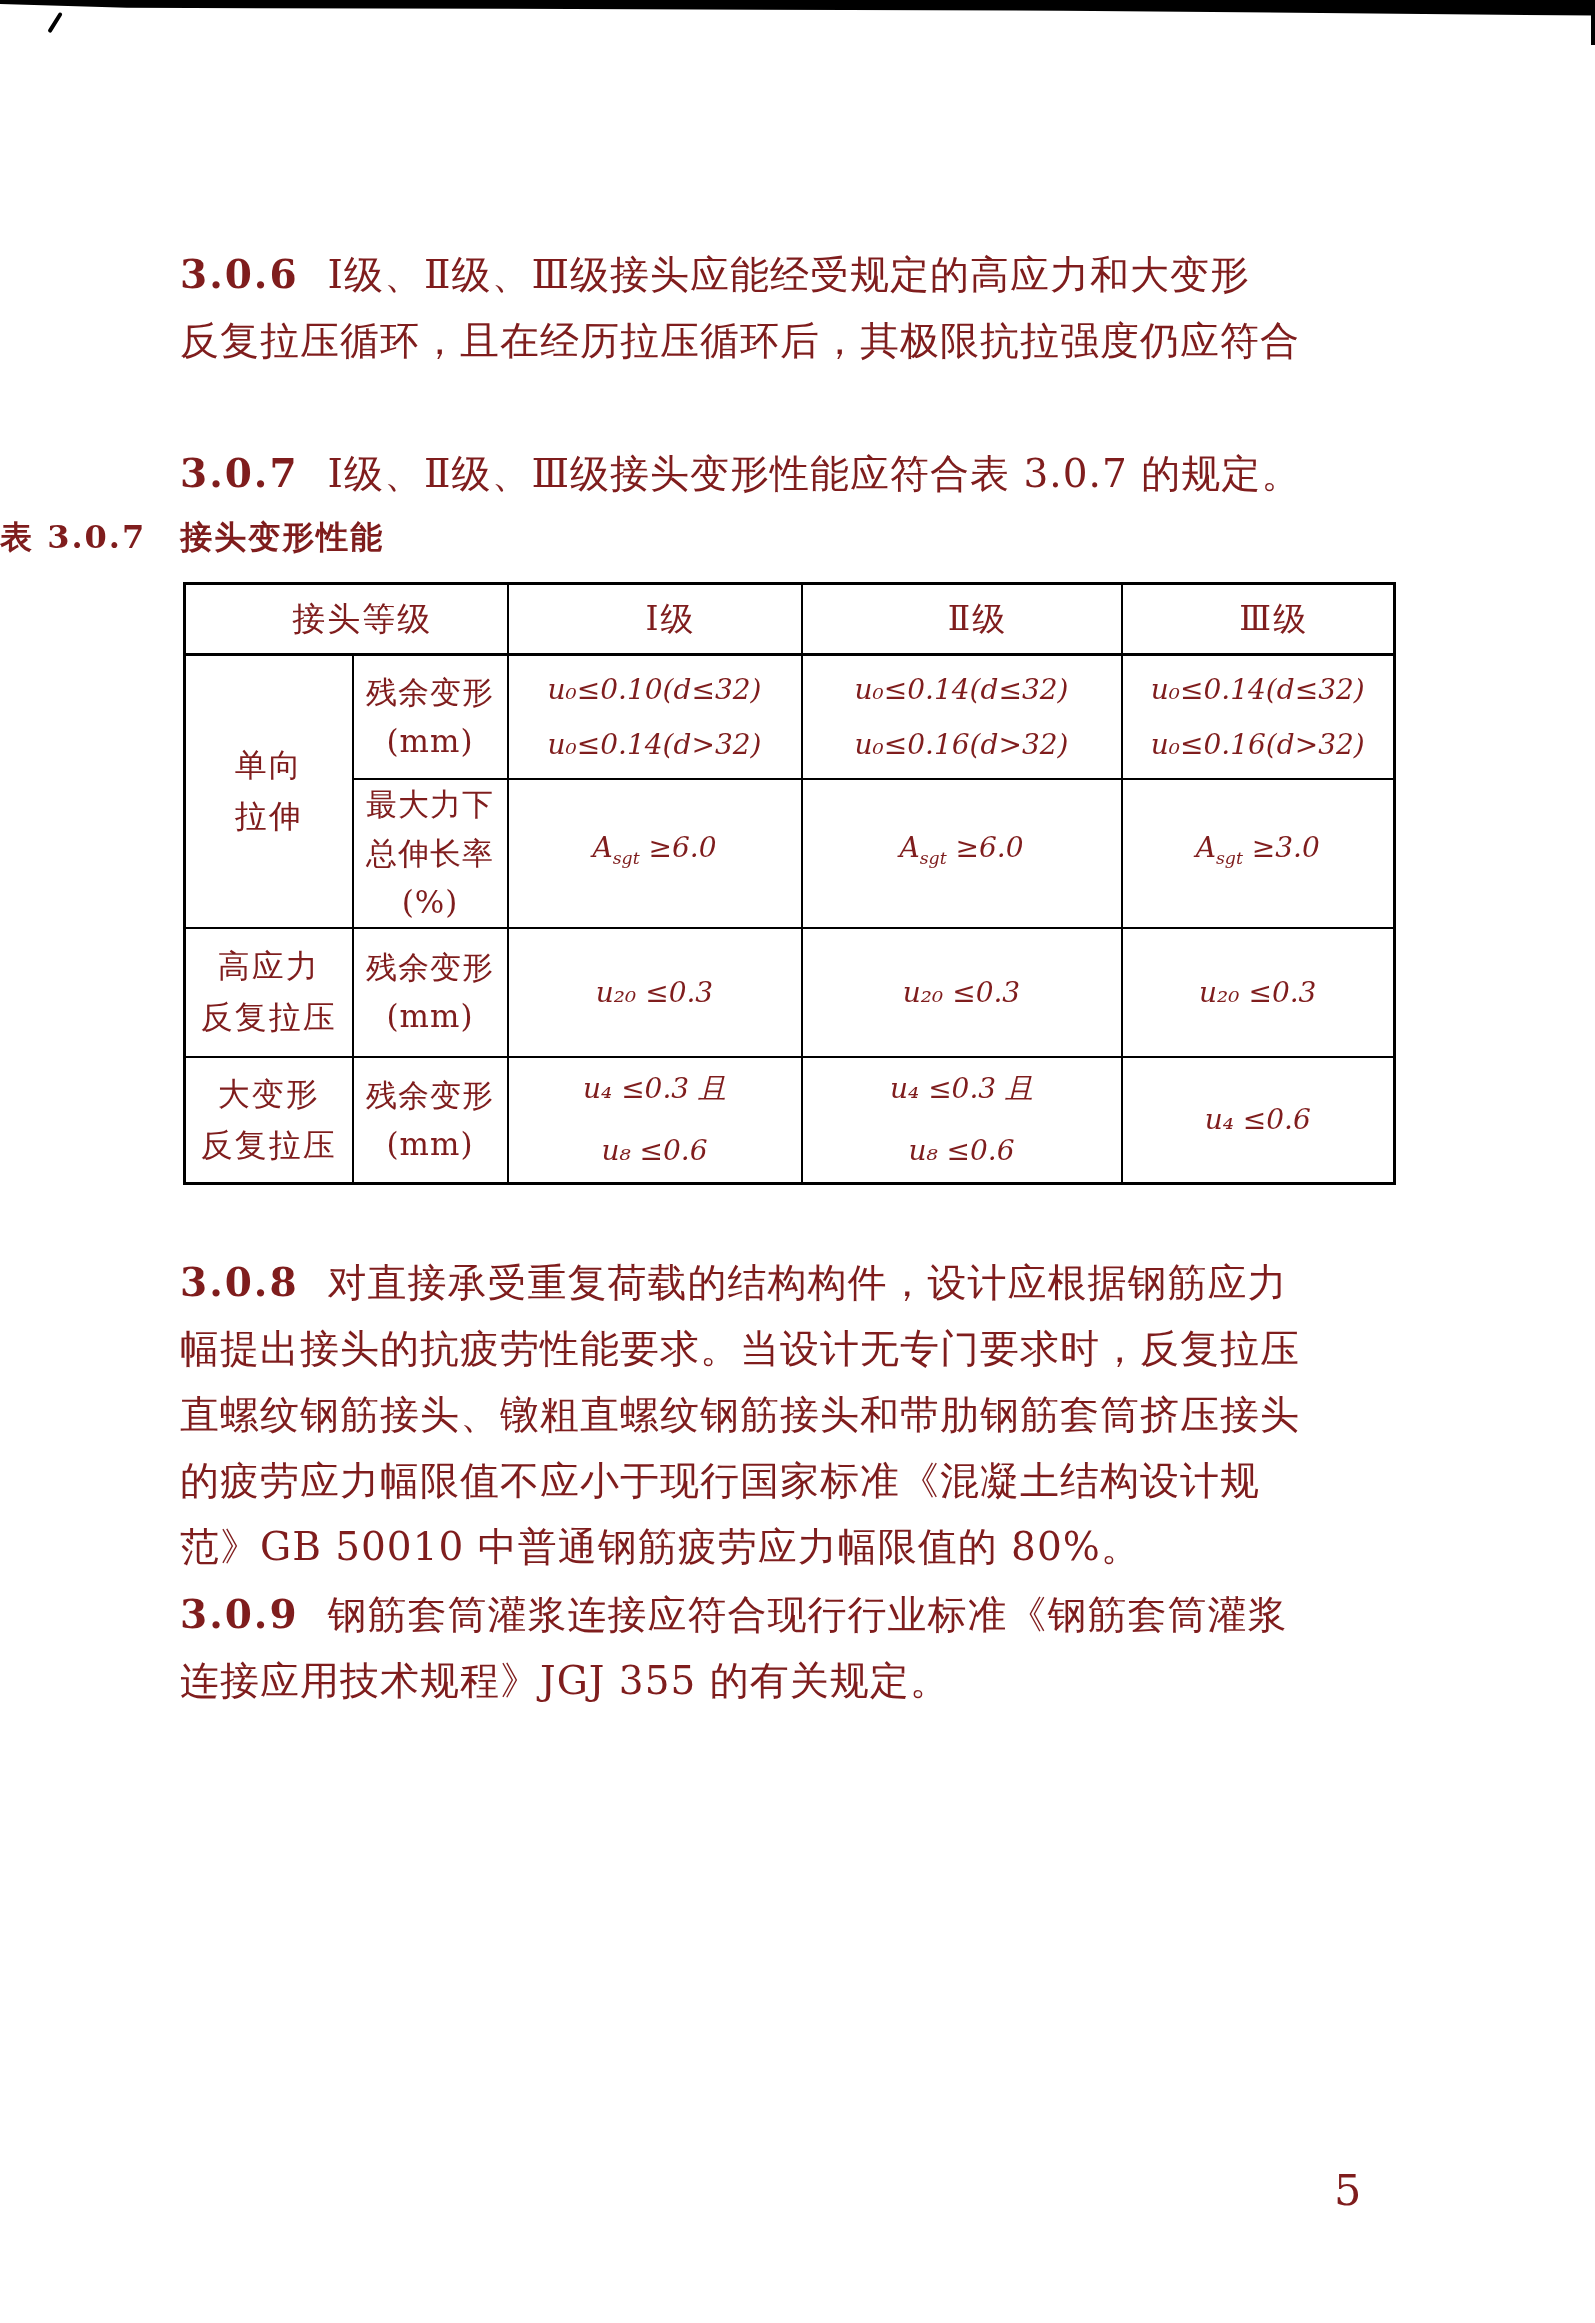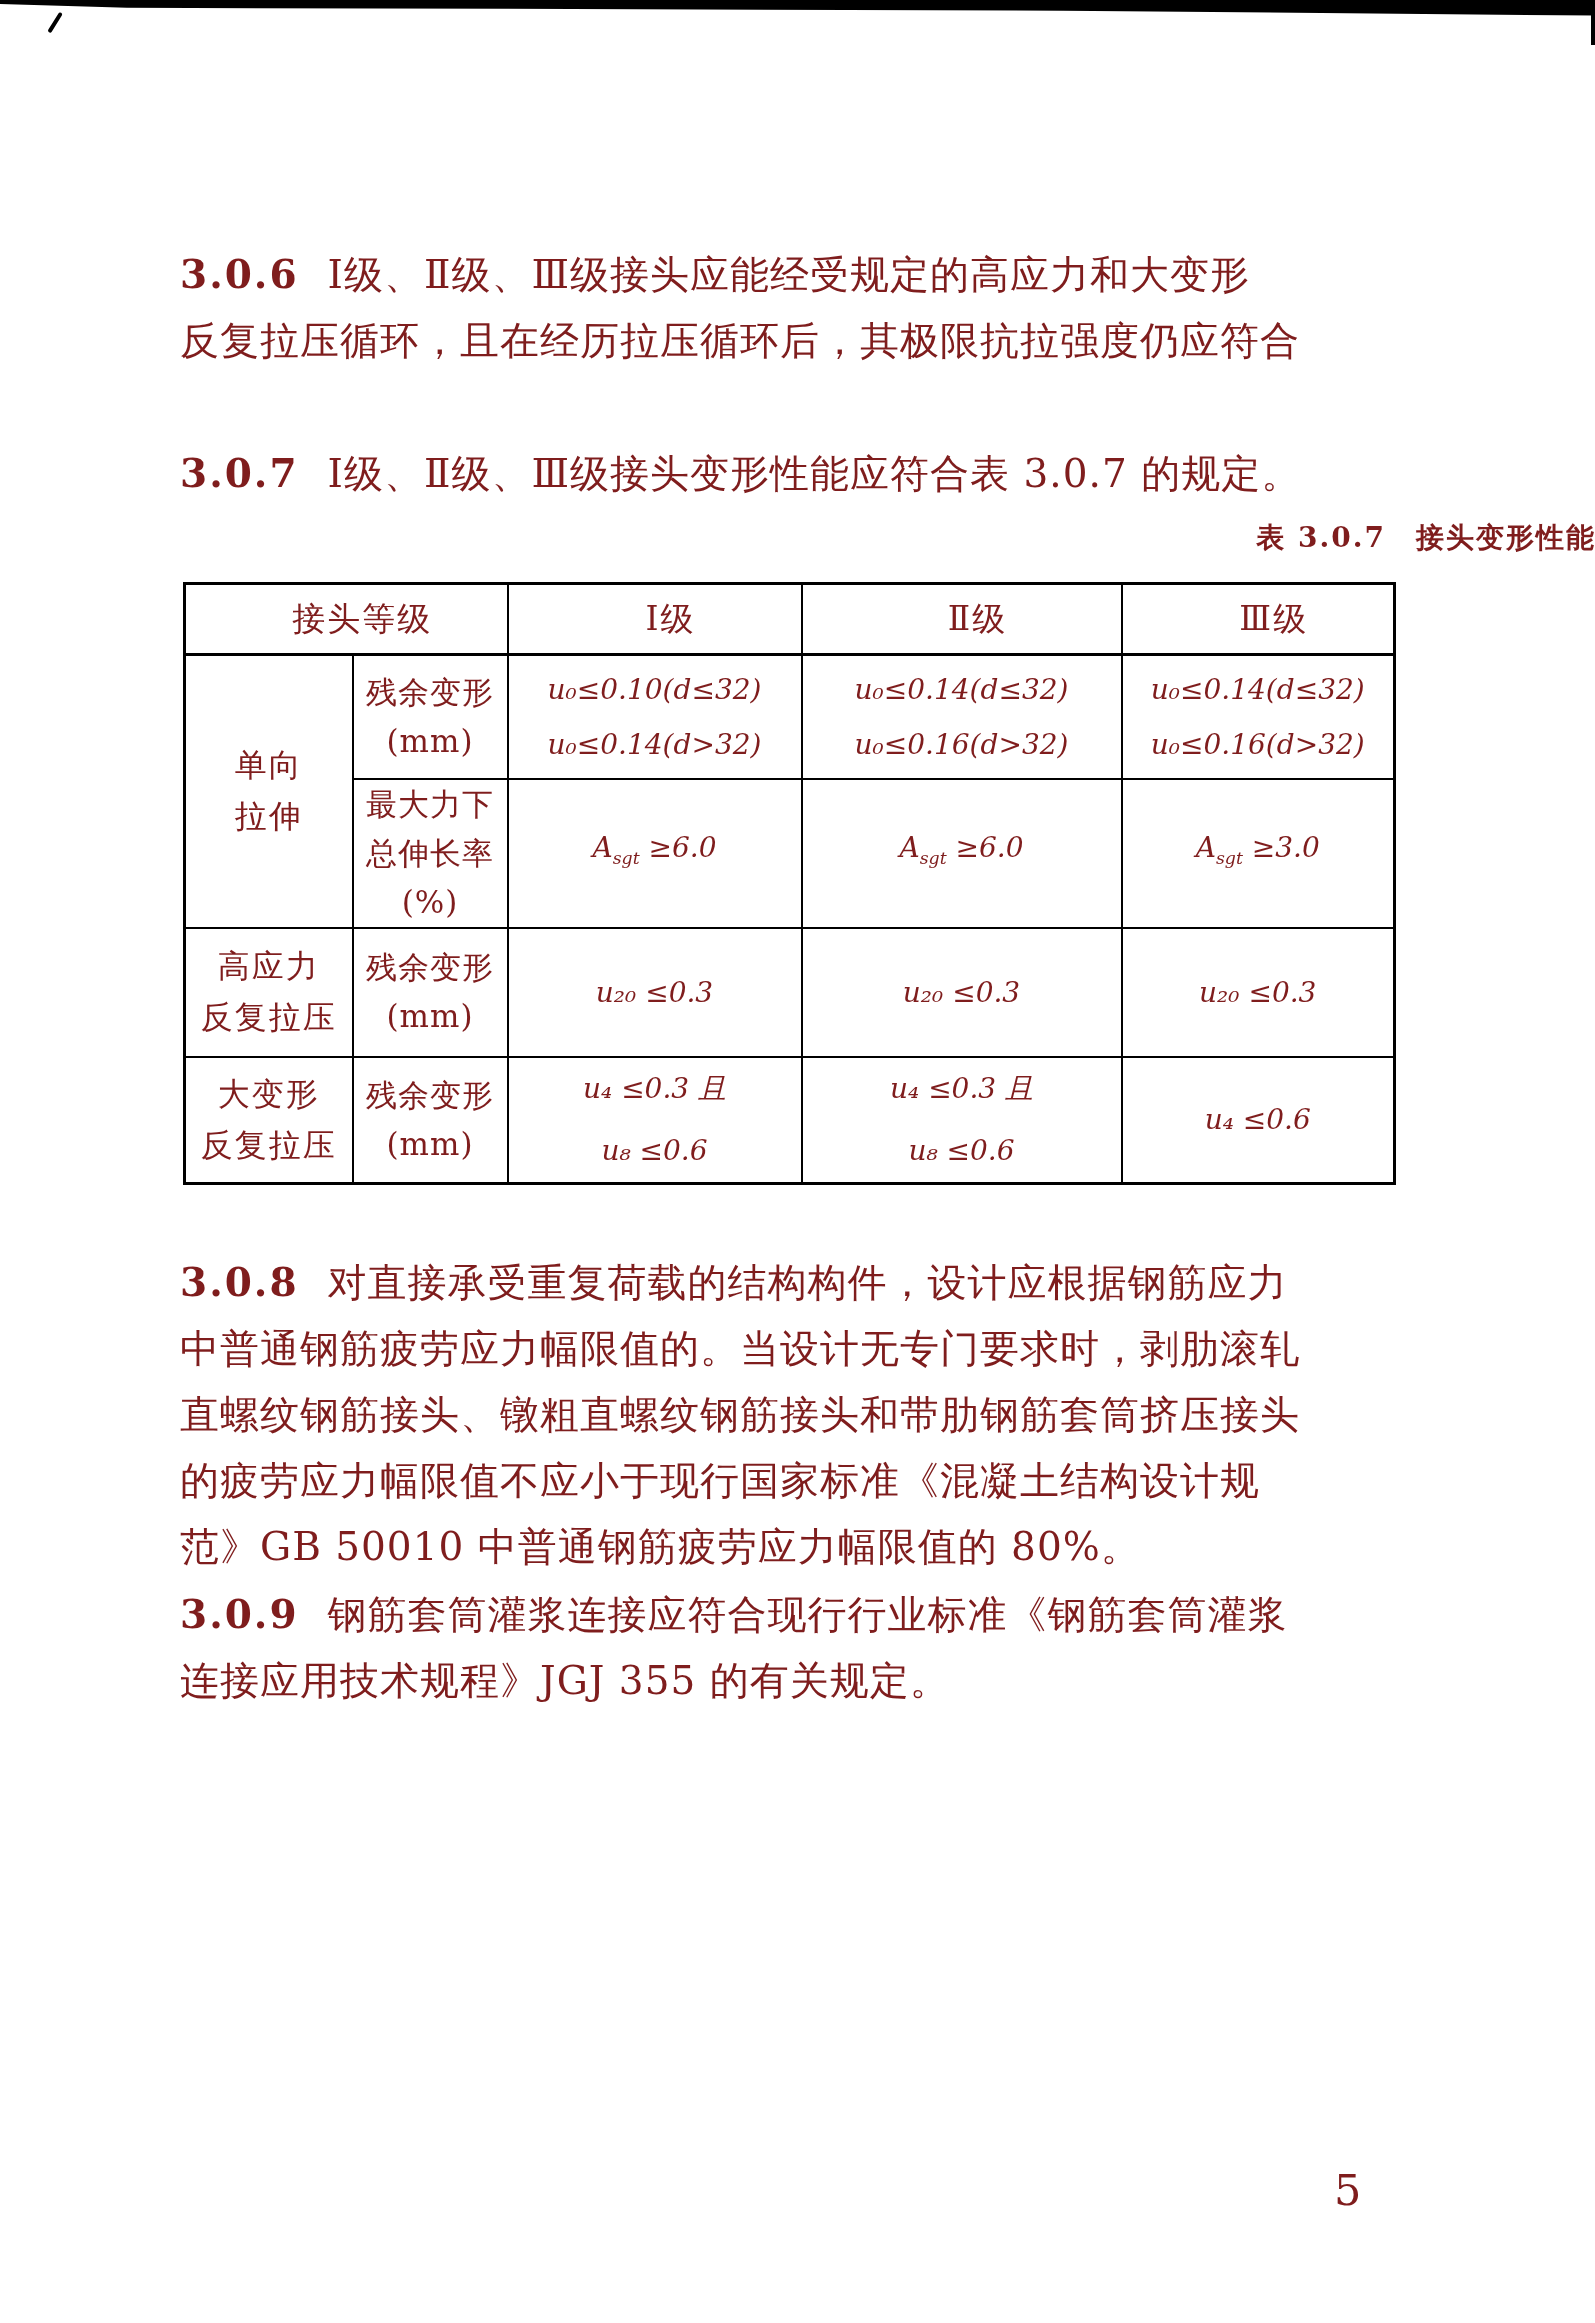--- a/index.html
+++ b/index.html
@@ -17,21 +17,21 @@
     position:absolute;left:0;top:0;width:1596px;height:17.6px;background:#000;
     clip-path:polygon(0 0,1596px 0,1596px 15.6px,1063px 10.7px,507px 8.8px,127px 7.8px,0 3.9px);
   }
   .right-sliver{position:absolute;right:0;top:0;width:4.9px;height:45px;background:#000;}
   .corner-mark{position:absolute;left:53px;top:10.7px;width:3.9px;height:23.4px;background:#000;transform:rotate(32deg);border-radius:2px;}
   
   .para{position:absolute;left:180px;width:1243px;}
   .bline{font-size:39px;line-height:66px;white-space:nowrap;letter-spacing:1px;}
   .secnum{font-weight:bold;margin-right:29px;letter-spacing:2px;}
   
-  .tbl-title{position:absolute;left:0;top:516px;width:1596px;text-align:right;font-size:28px;font-weight:bold;line-height:43px;letter-spacing:2px;}
+  .tbl-title{position:absolute;left:0;top:516px;width:1596px;text-align:left;font-size:32px;font-weight:bold;line-height:43px;letter-spacing:2px;}
   
   table.deform{
     position:absolute;left:183px;top:582px;width:1209px;
     border-collapse:collapse;table-layout:fixed;
     border:3.9px solid #000;
   }
   table.deform th,table.deform td{
     border:2px solid #000;text-align:center;vertical-align:middle;padding:0;
   }
   table.deform th{font-size:33px;font-weight:normal;border-bottom:3.9px solid #000;letter-spacing:2px;padding-left:32px;}
@@ -154,21 +154,21 @@
       </td>
       <td>
         <div class="formula formula-tall">u₄ ≤0.6</div>
       </td>
     </tr>
   </tbody>
     </table>
 
   <div class="para" style="top:1249px">
     <div class="bline"><b class="secnum">3.0.8</b><span>对直接承受重复荷载的结构构件，设计应根据钢筋应力</span></div>
-    <div class="bline">中普通钢筋疲劳应力幅限值的。当设计无专门要求时，剥肋滚轧</div>
+    <div class="bline">幅提出接头的抗疲劳性能要求。当设计无专门要求时，反复拉压</div>
     <div class="bline">直螺纹钢筋接头、镦粗直螺纹钢筋接头和带肋钢筋套筒挤压接头</div>
     <div class="bline">的疲劳应力幅限值不应小于现行国家标准《混凝土结构设计规</div>
     <div class="bline">范》GB 50010 中普通钢筋疲劳应力幅限值的 80%。</div>
   </div>
 
   <div class="para" style="top:1581px">
     <div class="bline"><b class="secnum">3.0.9</b><span>钢筋套筒灌浆连接应符合现行行业标准《钢筋套筒灌浆</span></div>
     <div class="bline">连接应用技术规程》JGJ 355 的有关规定。</div>
   </div>
 

